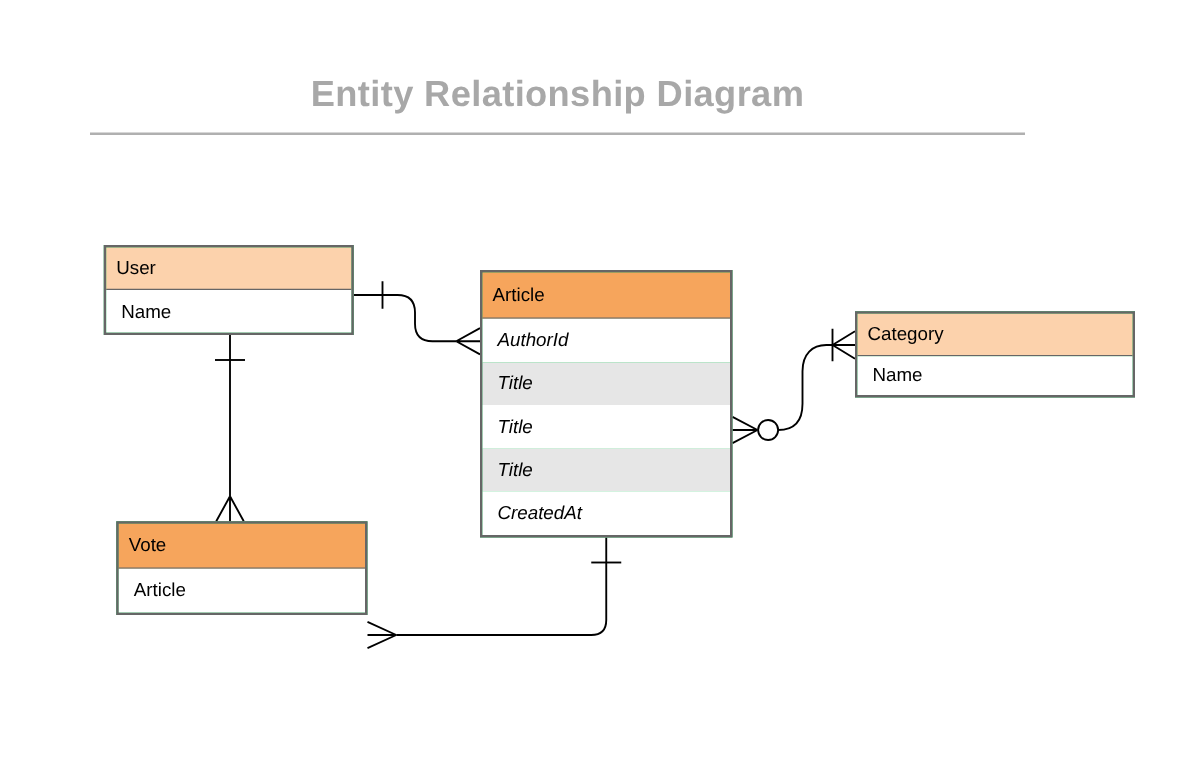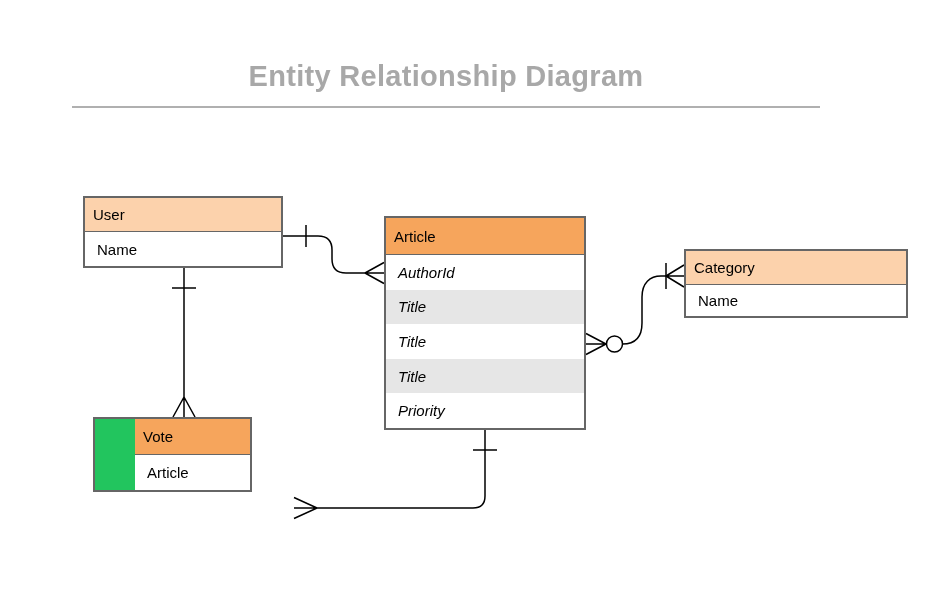--- a/index.html
+++ b/index.html
@@ -39,21 +39,21 @@
   .e-user .row     { height:34px; }
 
   .e-article  { left:384px; top:216px; width:202px; }
   .e-article .hdr  { height:37px; }
   .e-article .row  { height:34.6px;font-style:italic; }
 
   .e-category { left:684px; top:249px; width:224px; }
   .e-category .hdr { height:34px; }
   .e-category .row { height:31px; }
 
-  .e-vote     { left:93px;  top:417px; width:159px;padding-left:40px; }
+  .e-vote     { left:93px;  top:417px; width:201px; }
   .e-vote .hdr     { height:36px; }
   .e-vote .row     { height:35px; }
 </style>
 </head>
 <body>
 
 <div class="canvas">
 
   <div class="title-block">
     <div class="title">Entity Relationship Diagram</div>
@@ -92,21 +92,21 @@
     <div class="hdr soft">User</div>
     <div class="row">Name</div>
   </div>
 
   <div class="entity e-article">
     <div class="hdr strong">Article</div>
     <div class="row">AuthorId</div>
     <div class="row alt">Title</div>
     <div class="row">Title</div>
     <div class="row alt">Title</div>
-    <div class="row">Priority</div>
+    <div class="row">CreatedAt</div>
   </div>
 
   <div class="entity e-category">
     <div class="hdr soft">Category</div>
     <div class="row">Name</div>
   </div>
 
   <div class="entity e-vote">
     <div class="hdr strong">Vote</div>
     <div class="row">Article</div>

